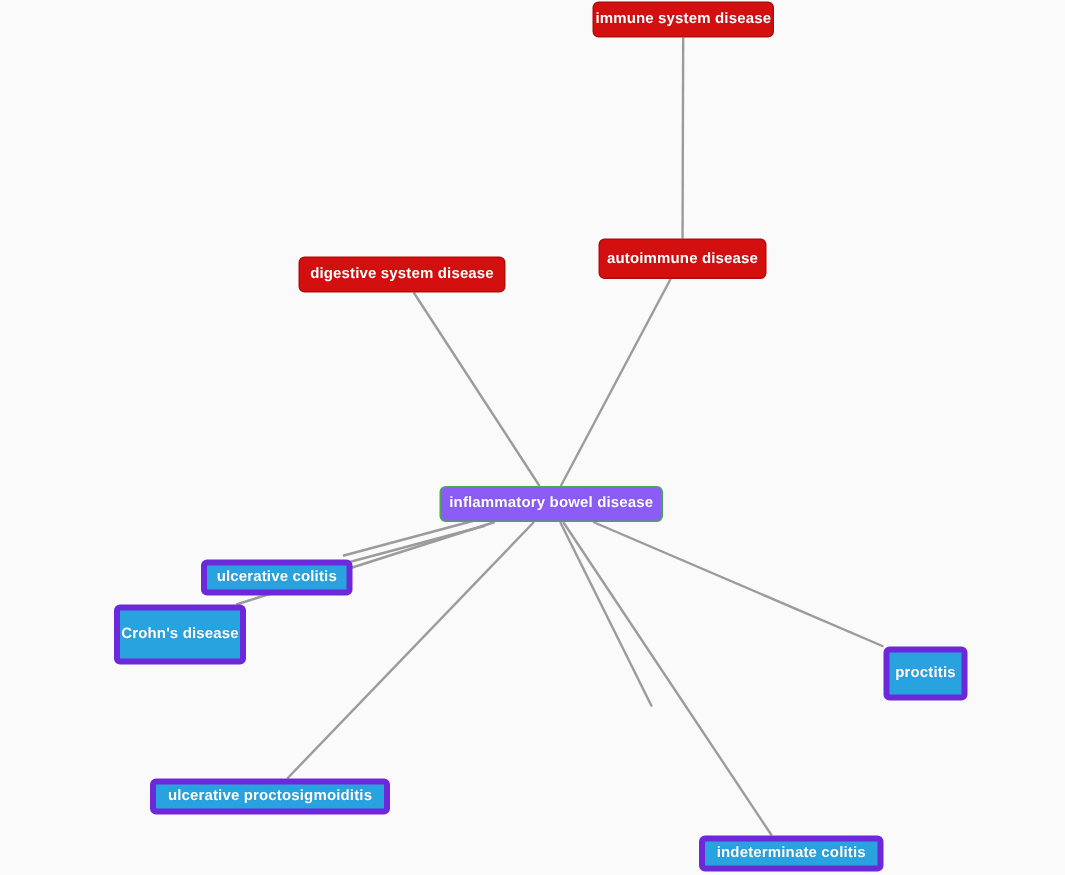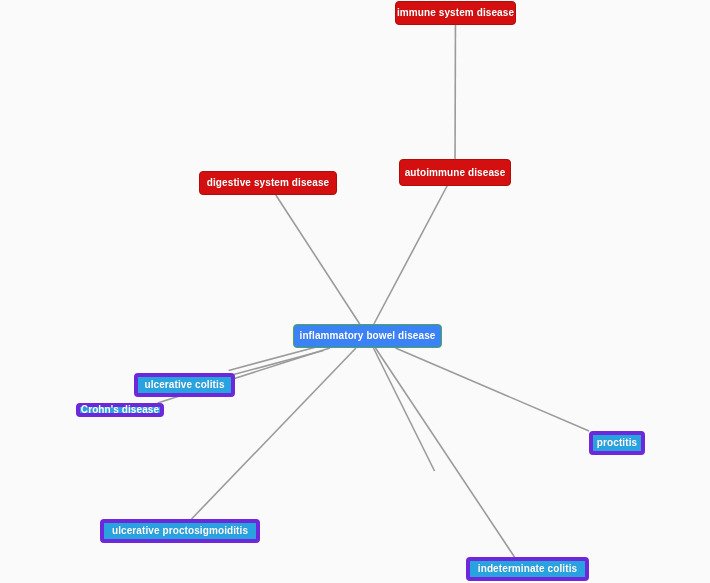--- a/index.html
+++ b/index.html
@@ -61,21 +61,21 @@
     height: 24px;
     cursor: pointer;
     user-select: none;
     text-shadow: 0 0 1px rgba(0,0,0,0.18);
   }
   .node-red {
     background: #d40f0f;
     border: 1px solid #b00c0c;
   }
   .node-green {
-    background: #3b82f6;
+    background: #8b5cf6;
     border: 1px solid #4ca84c;
   }
   .node-blue {
     background: #29a3e0;
     border: 4px solid #6d28d9;
   }
   .node-label {
     display: block;
     pointer-events: none;
   }
@@ -107,24 +107,24 @@
       </div>
       <div class="graph-node node-red" style="left: 199px; top: 171px; width: 138px; height: 24px;">
         <span class="node-label">digestive system disease</span>
       </div>
       <div class="graph-node node-green" style="left: 293px; top: 324px; width: 149px; height: 24px;">
         <span class="node-label">inflammatory bowel disease</span>
       </div>
       <div class="graph-node node-blue" style="left: 134px; top: 373px; width: 101px; height: 24px;">
         <span class="node-label">ulcerative colitis</span>
       </div>
-      <div class="graph-node node-blue" style="left: 76px; top: 403px; width: 88px; height: 14px;">
+      <div class="graph-node node-blue" style="left: 76px; top: 403px; width: 88px; height: 40px;">
         <span class="node-label">Crohn's disease</span>
       </div>
-      <div class="graph-node node-blue" style="left: 589px; top: 431px; width: 56px; height: 24px; text-align: right;">
+      <div class="graph-node node-blue" style="left: 589px; top: 431px; width: 56px; height: 36px; text-align: right;">
         <span class="node-label">proctitis</span>
       </div>
       <div class="graph-node node-blue" style="left: 100px; top: 519px; width: 160px; height: 24px;">
         <span class="node-label">ulcerative proctosigmoiditis</span>
       </div>
       <div class="graph-node node-blue" style="left: 466px; top: 557px; width: 123px; height: 24px;">
         <span class="node-label">indeterminate colitis</span>
       </div>
     </div>
 

